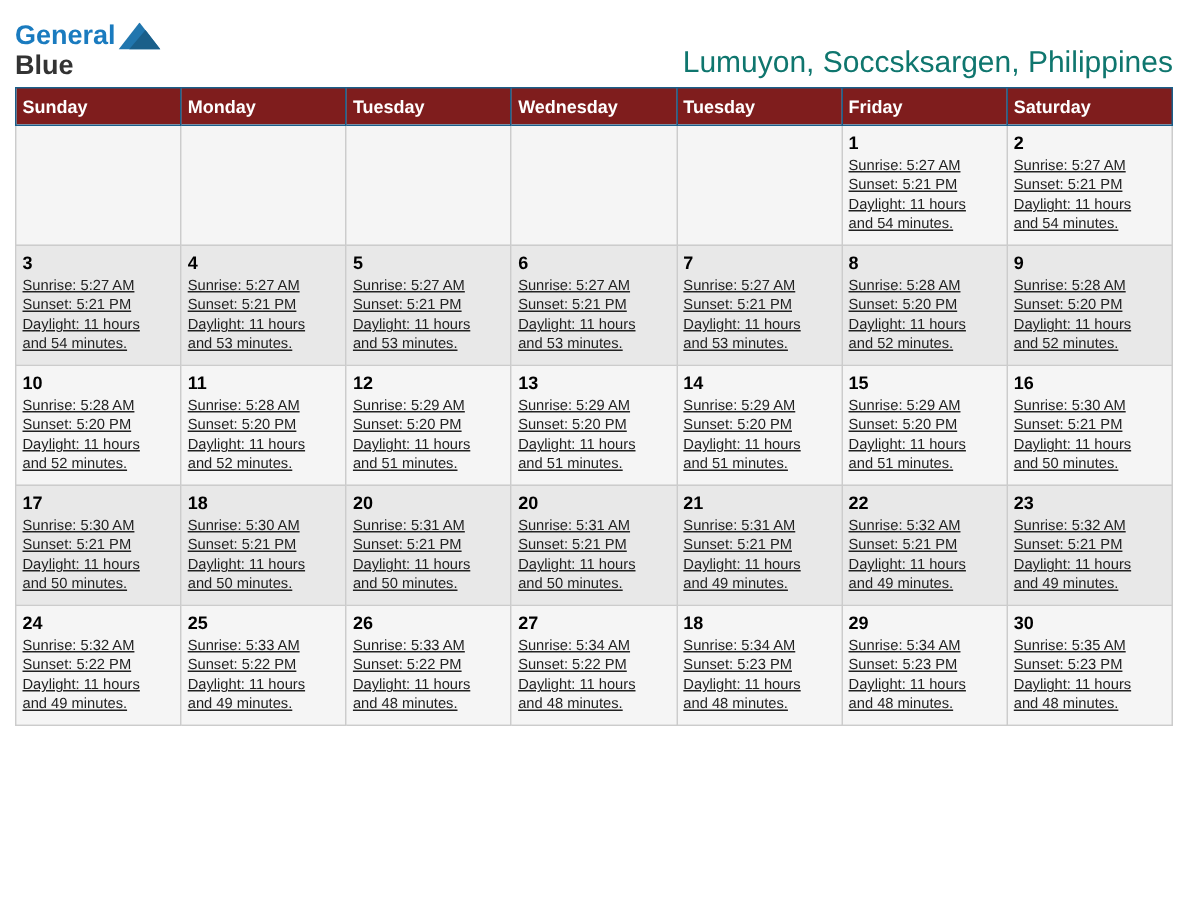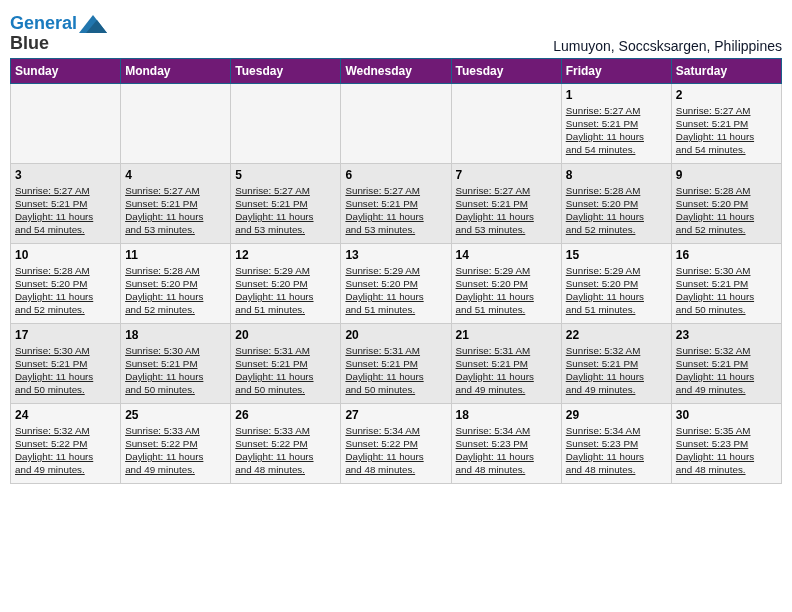--- a/index.html
+++ b/index.html
@@ -42,31 +42,31 @@
     .title-area {
       text-align: right;
     }
     .month-title {
       font-size: 36px;
       font-weight: normal;
       color: #333;
       line-height: 1.1;
     }
     .subtitle {
-      font-size: 14px;
-      color: #0f172a;
+      font-size: 20px;
+      color: #0f766e;
       margin-top: 2px;
     }
     .calendar {
       width: 100%;
       border-collapse: collapse;
       font-size: 10.5px;
     }
     .calendar thead th {
-      background: #701a75;
+      background: #7f1d1d;
       color: #fff;
       padding: 5px 4px;
       text-align: left;
       font-size: 12px;
       font-weight: bold;
       border: 1px solid #1a5f8a;
     }
     .calendar tbody td {
       vertical-align: top;
       border: 1px solid #ccc;

